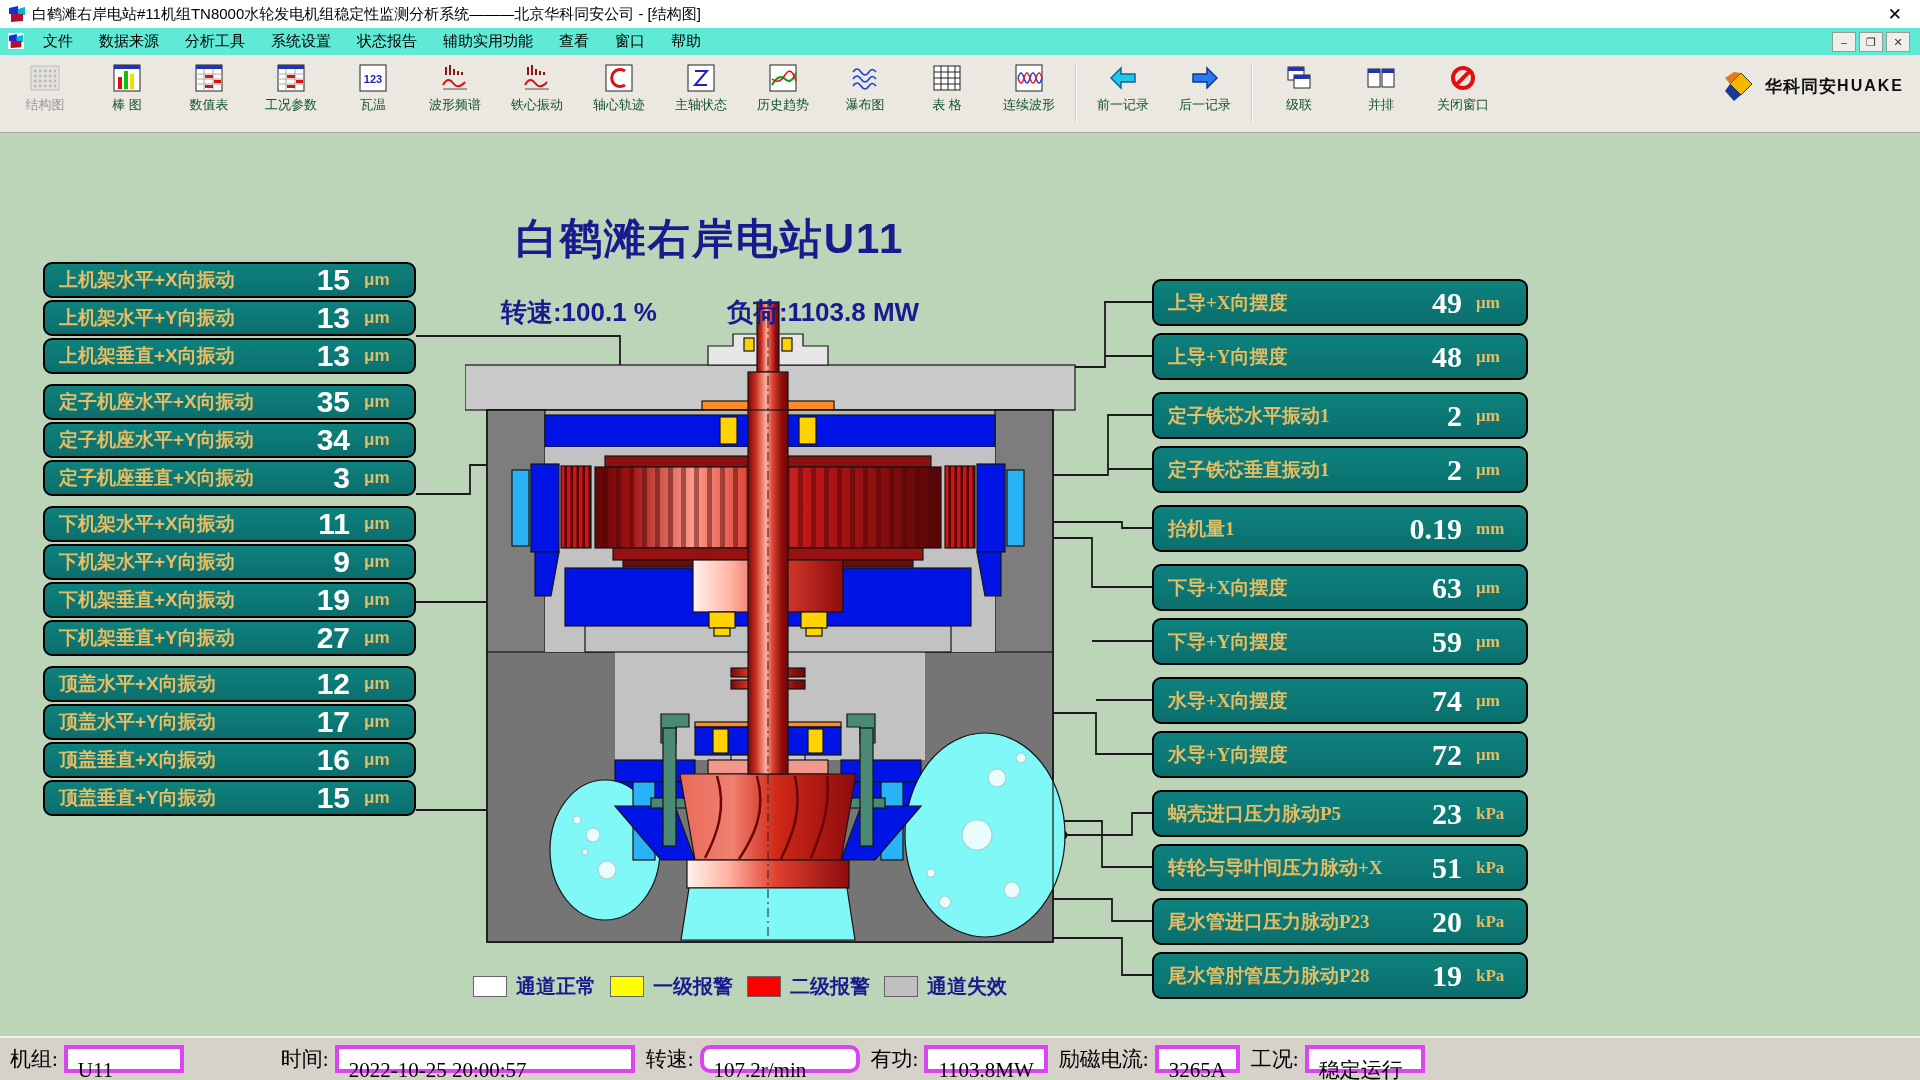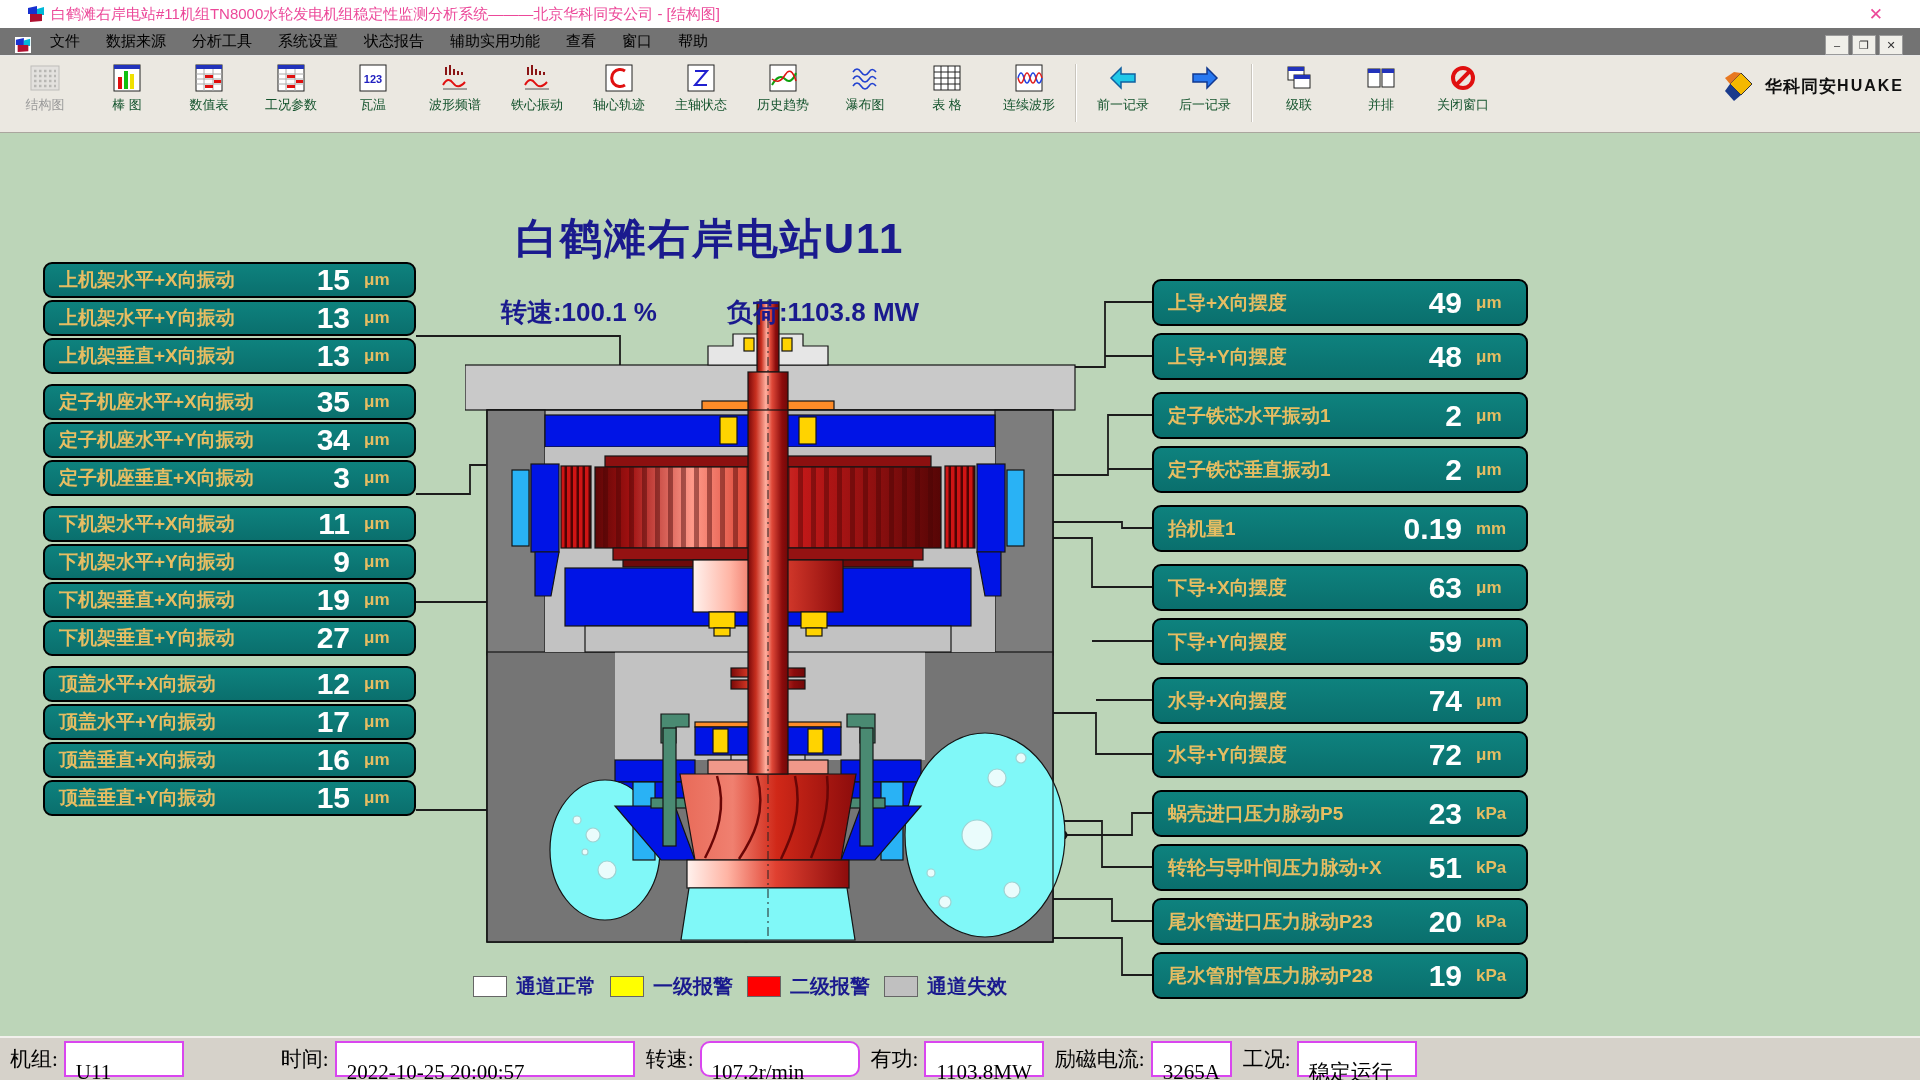--- a/index.html
+++ b/index.html
@@ -2,24 +2,24 @@
 <html style="--teal: #0b7775; --gold: #e6bd62; --navy: #1a1a8e; --green: #bcd5b8;"><head>
 <meta charset="utf-8">
 <style>
   :root{
     --teal:#0b7775; --gold:#e6bd62; --navy:#1a1a8e; --green:#bcd5b8;
   }
   *{box-sizing:border-box;}
   html,body{margin:0;padding:0;width:1920px;height:1080px;overflow:hidden;
     font-family:"Liberation Sans","DejaVu Sans",sans-serif;background:#fff;}
   
-  .titlebar{height:28px;display:flex;align-items:center;padding:0 27px;background:#ffffff;font-size:15px;color:#ec4899;}
+  .titlebar{height:28px;display:flex;align-items:center;padding:0 8px;background:#ffffff;font-size:15px;color:#000000;}
   .titlebar .ttext{margin-left:6px;}
   .tclose{margin-left:auto;font-size:17px;padding:0 10px;cursor:default;}
-  .menubar{height:28px;display:flex;align-items:flex-end;background:#737373;font-size:15px;border-bottom:1px solid #e8e8e8;padding:0 11px;}
+  .menubar{height:28px;display:flex;align-items:center;background:#5eead4;font-size:15px;border-bottom:1px solid #e8e8e8;padding:0 4px;}
   .menu-item{padding:4px 13px;}
   .caption-btns{margin-left:auto;display:flex;gap:3px;margin-right:6px;}
   .caption-btn{width:24px;height:20px;border:1px solid #9a9a9a;background:#f0efe9;font-size:11px;line-height:18px;text-align:center;color:#333;}
   .appicon{display:inline-flex;width:18px;height:18px;}
   
   .toolbar{height:77px;background:#ebe8e1;border-bottom:1px solid #aaa69e;display:flex;align-items:flex-start;padding:6px 0 0 4px;}
   .tb{width:82px;display:flex;flex-direction:column;align-items:center;gap:2px;font-size:13px;color:#14532d;}
   .tb .ticon{width:36px;height:32px;display:flex;align-items:center;justify-content:center;}
   .tb.disabled{color:#9a9a9a;}
   .tsep{width:2px;height:58px;background:#c9c5bd;border-right:1px solid #fff;margin:2px 5px 0 5px;}
@@ -34,34 +34,34 @@
   .subtitle{position:absolute;left:300px;top:162px;width:820px;display:flex;justify-content:center;gap:70px;
     font-size:26px;font-weight:bold;color:var(--navy);}
   
   .pcol{position:absolute;}
   #left-panels{left:43px;top:129px;width:373px;}
   #right-panels{left:1152px;top:146px;width:376px;}
   .pgroup{margin-bottom:10px;}
   #right-panels .pgroup{margin-bottom:12px;}
   .panel{height:36px;margin-bottom:2px;background:linear-gradient(#0e827e,#0a6f6d);
     border:2px solid #000;border-radius:9px;display:flex;align-items:center;padding:0 10px 0 14px;}
-  #right-panels .panel{height:47px;margin-bottom:7px;}
+  #right-panels .panel{height:47px;margin-bottom:7px;font-family:Liberation Serif, serif;}
   .panel .plabel{flex:1;font-size:19px;font-weight:bold;color:var(--gold);white-space:nowrap;}
   .panel .pvalue{font-size:30px;font-weight:bold;color:#fff;margin-right:14px;}
   .panel .punit{width:40px;font-size:17px;font-weight:bold;color:var(--gold);}
   
   #legend{position:absolute;left:430px;top:840px;width:620px;display:flex;justify-content:center;align-items:center;gap:14px;}
   .lg-item{display:flex;align-items:center;gap:9px;}
   .lg-swatch{width:34px;height:21px;border:1px solid #666;}
   .lg-label{font-size:20px;font-weight:bold;color:var(--navy);}
   
   .statusbar{position:absolute;left:0;right:0;bottom:0;height:44px;background:#d6d2ca;border-top:2px solid #f2f0ec;
     display:flex;align-items:center;font-family:"Liberation Serif","DejaVu Serif",serif;font-size:21px;color:#000;padding-left:4px;}
   .sl{padding:0 6px;white-space:nowrap;}
-  .sf{background:#fff;border:2px solid #d946ef;height:28px;line-height:26px;padding:16px 10px;margin-right:5px;white-space:nowrap;}
+  .sf{background:#fff;border:4px solid #d946ef;height:28px;line-height:26px;padding:8px 10px;margin-right:5px;white-space:nowrap;}
   .sgap{width:86px;}
   svg{display:block;}
   #connectors{position:absolute;left:0;top:0;pointer-events:none;}
   #diagram{position:absolute;left:465px;top:167px;}
 </style>
 </head>
 <body>
 
 <div class="titlebar">
   <span class="appicon">

